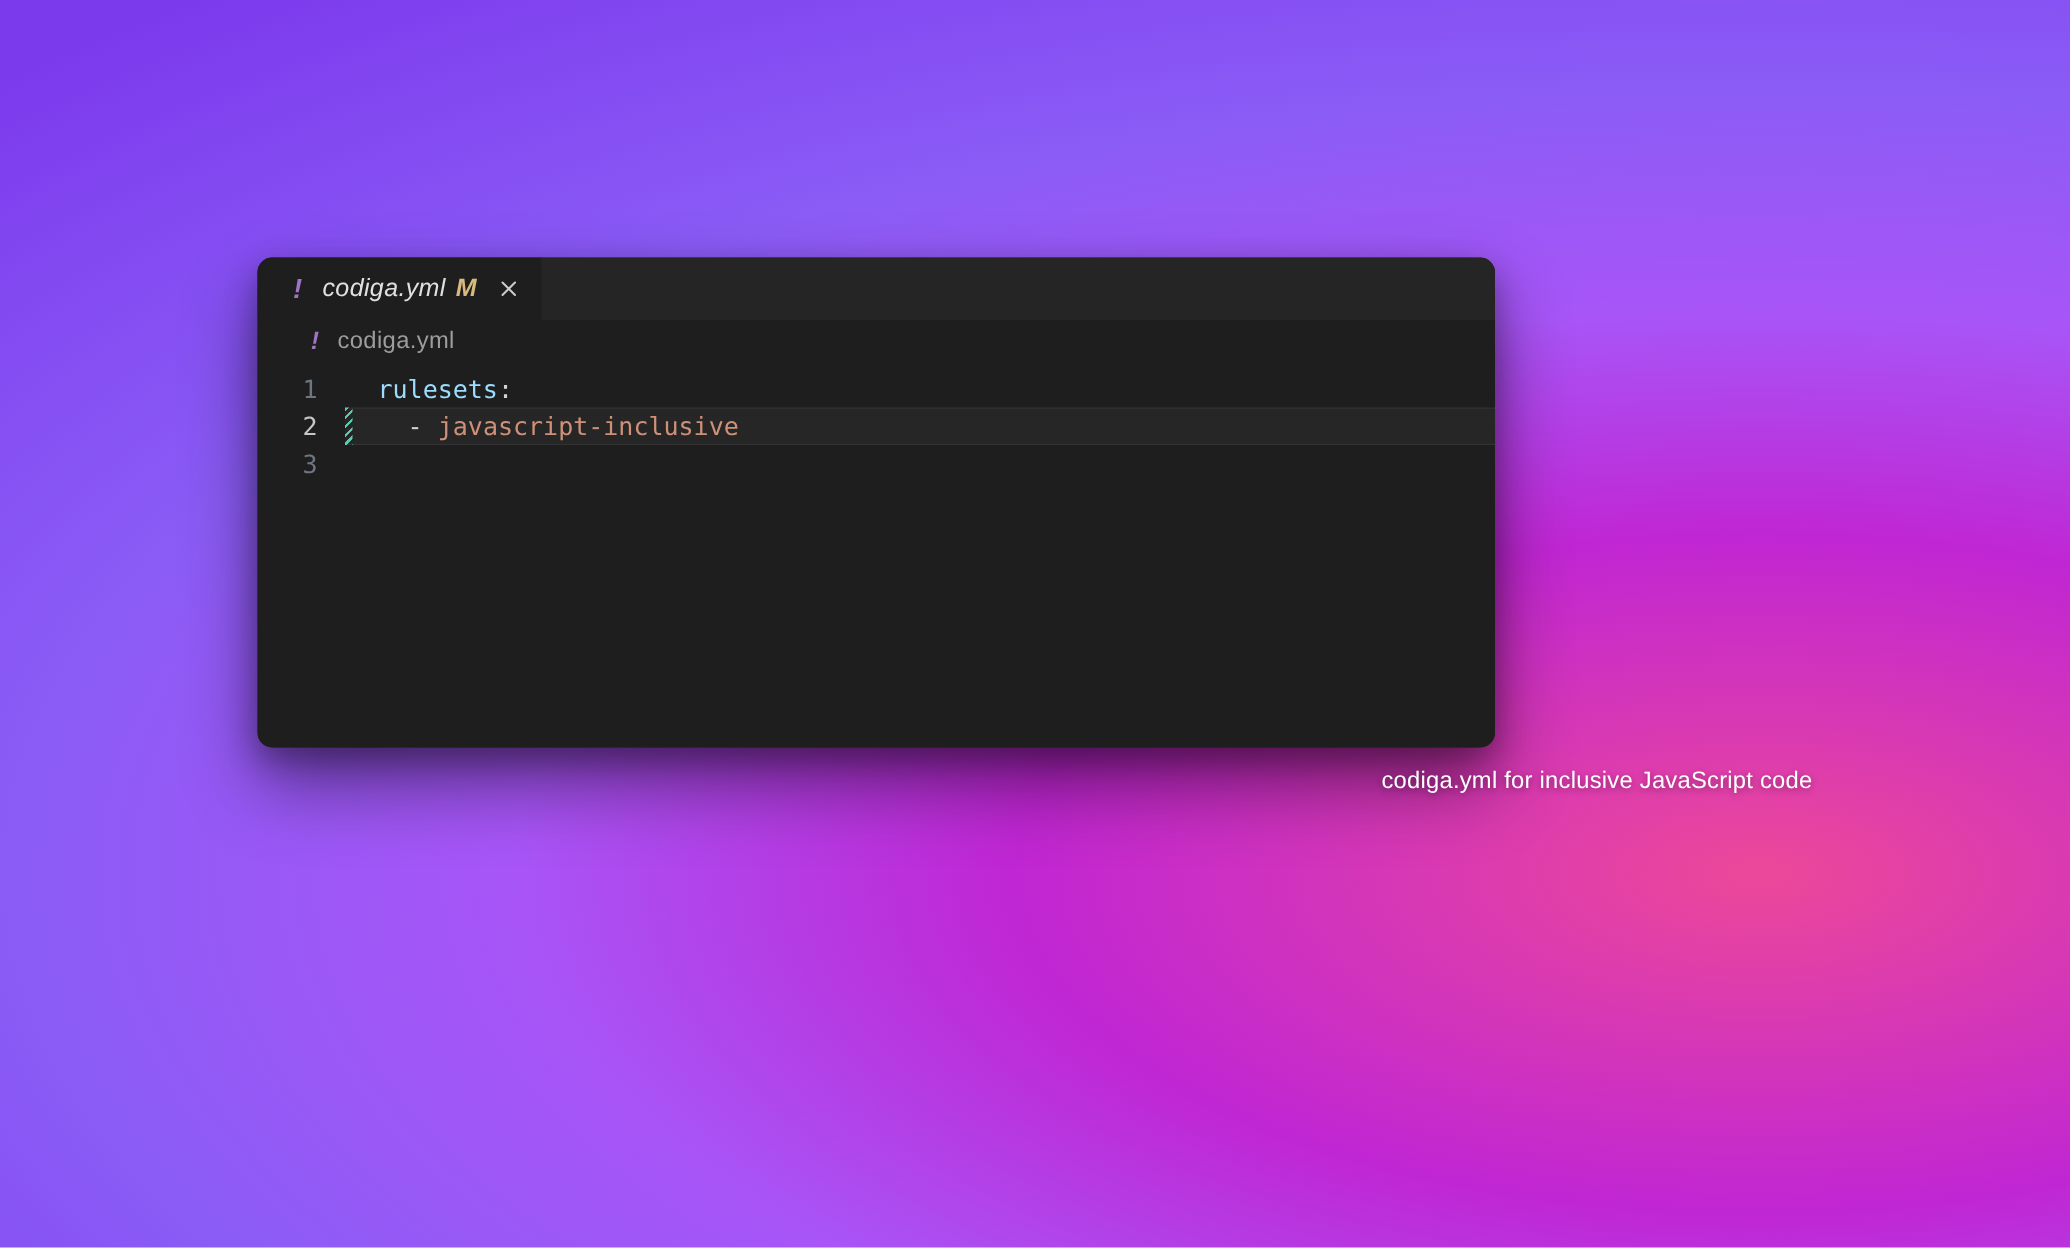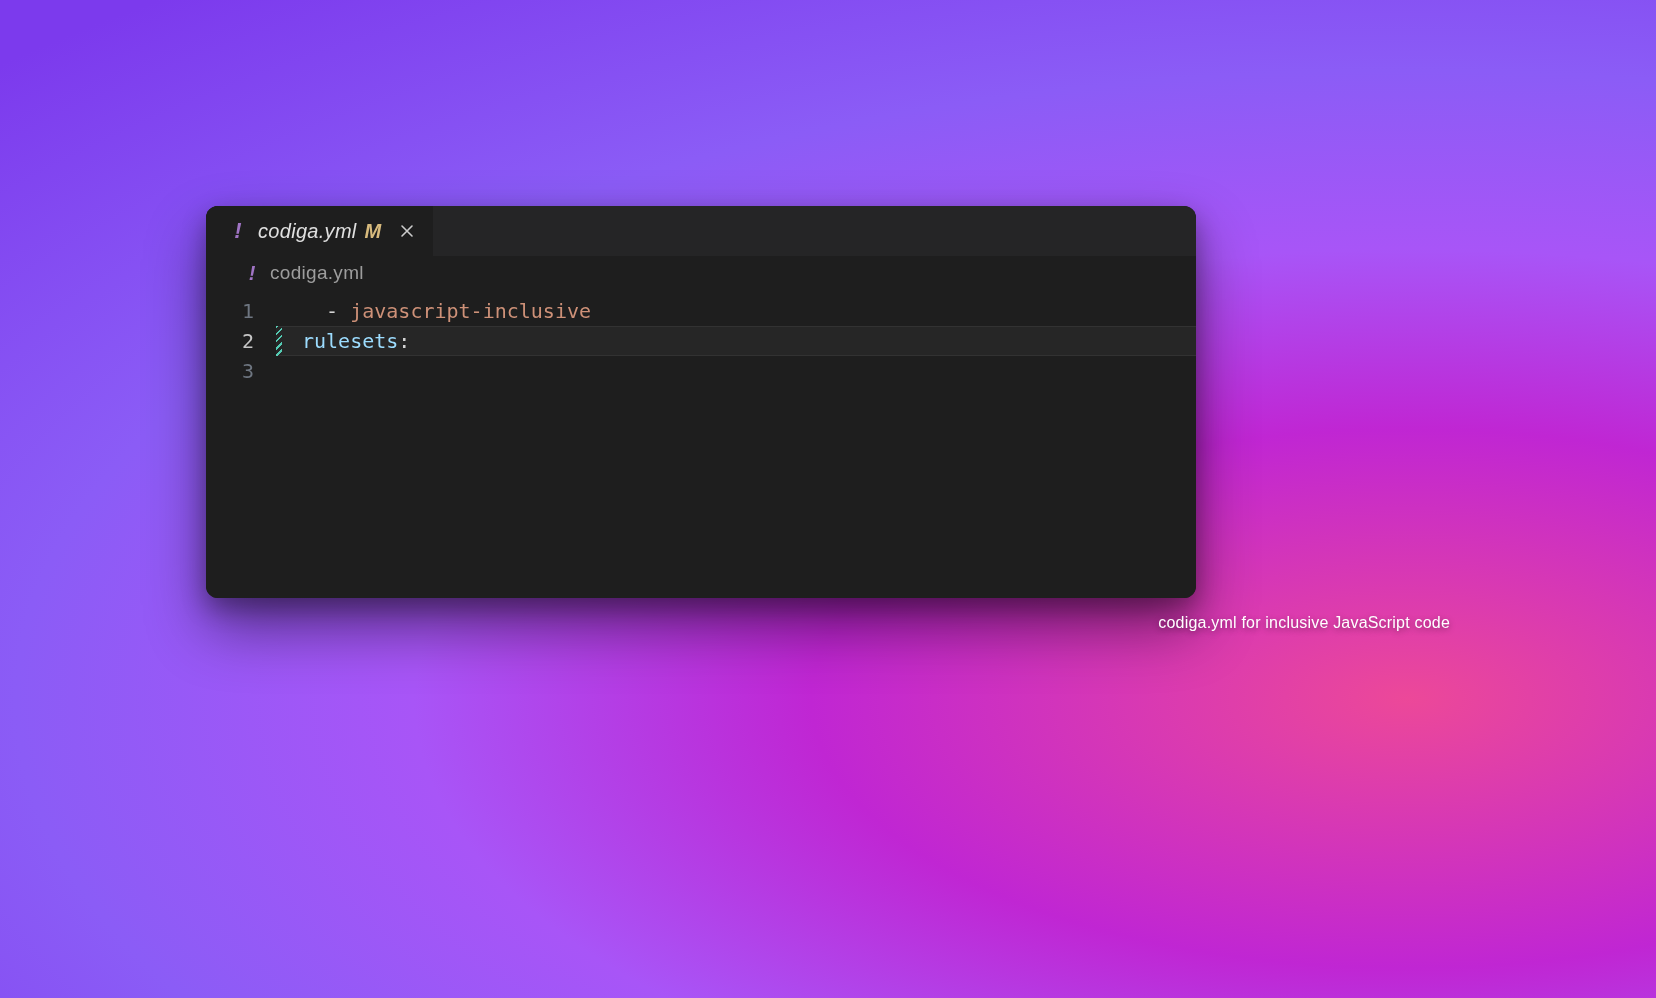--- a/index.html
+++ b/index.html
@@ -139,21 +139,21 @@
   .tok-key { color: #9cdcfe; }
   .tok-colon { color: #d4d4d4; }
   .tok-dash { color: #d4d4d4; }
   .tok-value { color: #ce9178; }
 
   .caption {
     position: absolute;
     top: 614px;
     right: 206px;
     color: #ffffff;
-    font-size: 16px;
+    font-size: 19px;
     letter-spacing: 0.2px;
     text-shadow: 0 2px 6px rgba(0,0,0,0.4);
   }
 </style>
 </head>
 <body>
 
 <div class="editor-window">
 
   <div class="tab-bar">
@@ -176,21 +176,21 @@
 
   <div class="code-area">
     <div class="gutter">
       <div>1</div>
       <div class="active-line">2</div>
       <div>3</div>
     </div>
     <div class="diff-marker"></div>
     <div class="code-lines">
       <div class="line-highlight"></div>
+      <div class="code-line"><span class="tok-key">rulesets</span><span class="tok-colon">:</span></div>
       <div class="code-line"><span>  </span><span class="tok-dash">- </span><span class="tok-value">javascript-inclusive</span></div>
-      <div class="code-line"><span class="tok-key">rulesets</span><span class="tok-colon">:</span></div>
       <div class="code-line"></div>
     </div>
   </div>
 
 </div>
 
 <div class="caption">codiga.yml for inclusive JavaScript code</div>
 
 </body></html>

